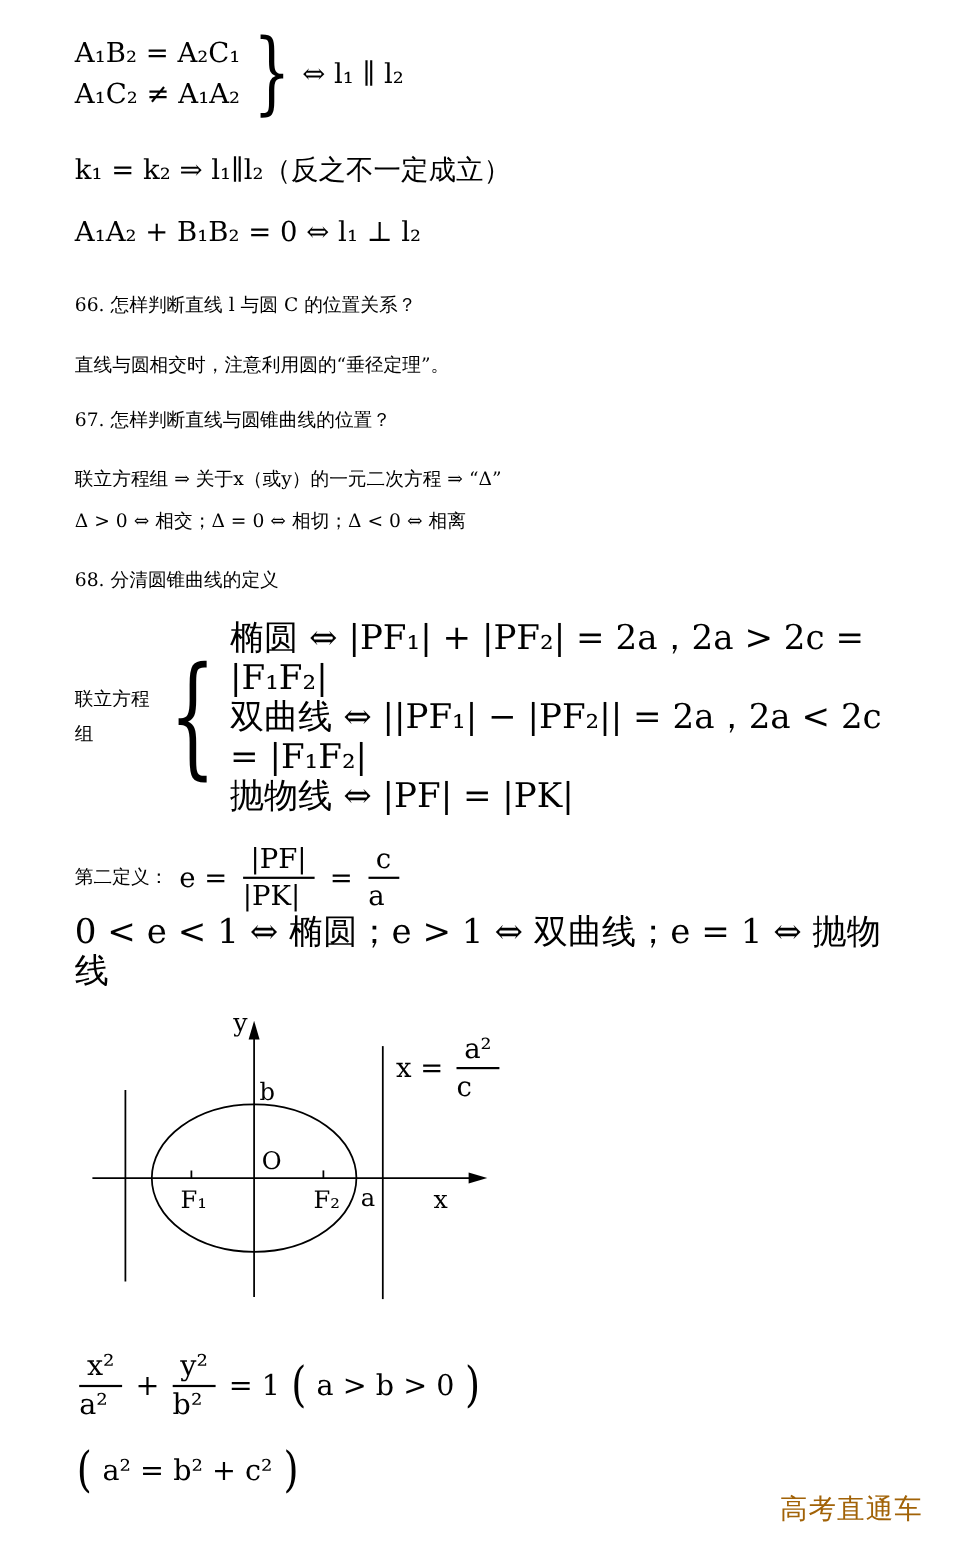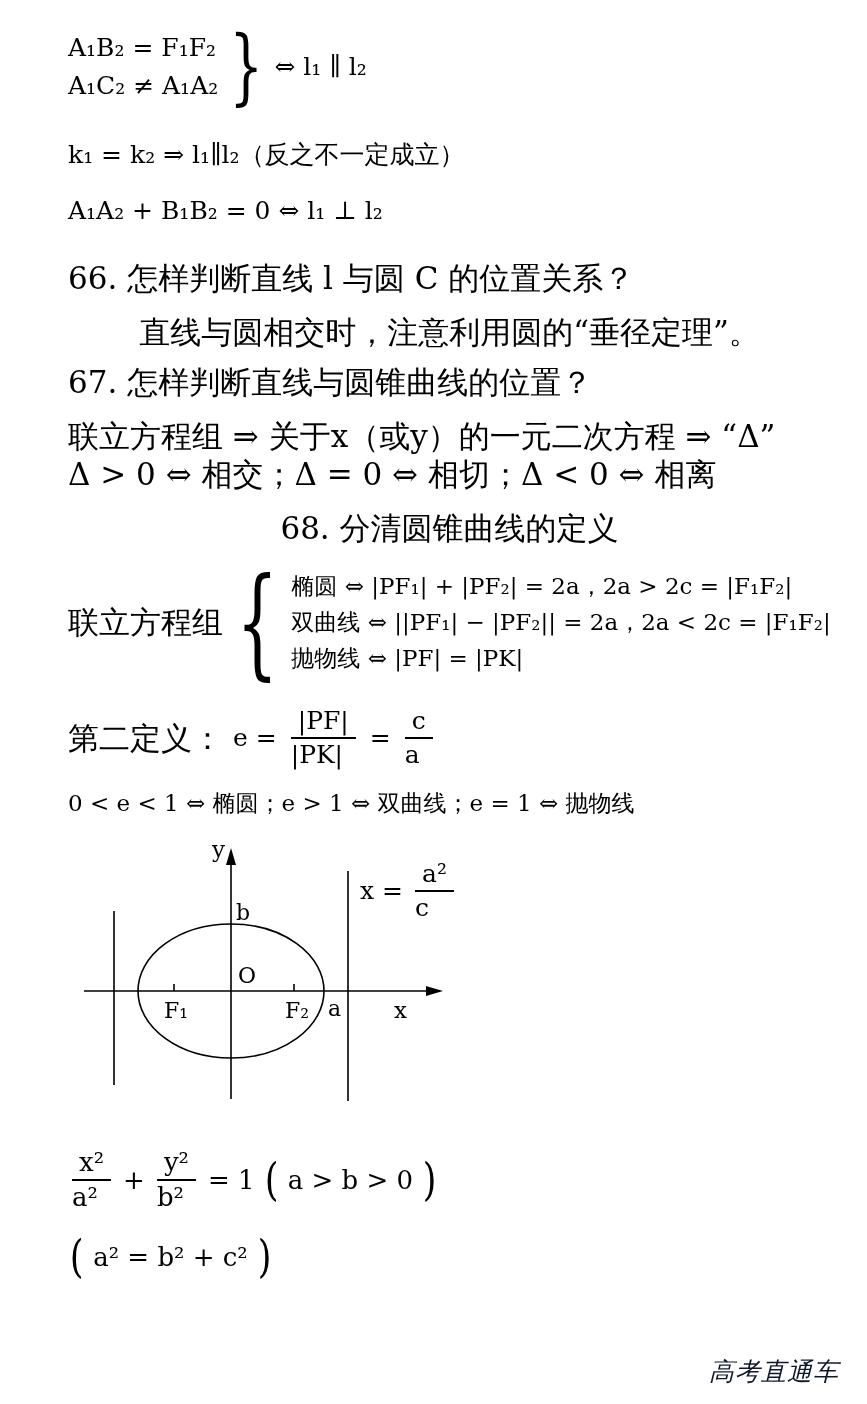--- a/index.html
+++ b/index.html
@@ -4,67 +4,67 @@
 <style>
   html, body { margin: 0; padding: 0; }
   body {
     width: 867px; height: 1404px;
     background: #ffffff; color: #000;
     font-family: "DejaVu Serif", "Liberation Serif", serif;
     position: relative; overflow: hidden;
   }
   .page { padding: 26px 36px 0 68px; }
 
-  .line { font-size: 31px; line-height: 32px; }
+  .line { font-size: 17px; line-height: 32px; }
   .math { font-size: 25px; line-height: 34px; }
-  .math.sm { font-size: 23px; line-height: 36px; }
+  .math.sm { font-size: 31px; line-height: 36px; }
 
-  .mb18 { margin-bottom: 18px; text-align: center; }
+  .mb18 { margin-bottom: 18px; }
   .mb20 { margin-bottom: 20px; }
   .mb22 { margin-bottom: 22px; }
   .mb24 { margin-bottom: 24px; }
   .mb34 { margin-bottom: 34px; }
   .mb6  { margin-bottom: 6px; }
 
   .system { display: flex; align-items: center; gap: 8px; margin-bottom: 30px; }
   .sys-col { display: flex; flex-direction: column; gap: 4px; }
   .brace { font-weight: 400; line-height: 1; user-select: none; }
   .brace-r { font-size: 82px; transform: scaleX(0.65); margin: 0 -6px; }
   .brace-l { font-size: 120px; transform: scaleX(0.55); margin: 0 -10px; }
 
   .def1 { display: flex; align-items: center; gap: 6px; margin-bottom: 26px; }
   .def1-col { display: flex; flex-direction: column; }
 
-  .def2 { display: flex; align-items: center; gap: 10px; margin-bottom: 16px; }
+  .def2 { display: flex; align-items: center; gap: 10px; }
 
   .frac { display: inline-flex; flex-direction: column; 
           vertical-align: middle; margin: 0 4px; }
   .frac .num { border-bottom: 2px solid #000; padding: 0 7px 3px; line-height: 1.05; }
   .frac .den { padding-top: 3px; line-height: 1.05; }
 
   .eq-row { display: flex; align-items: center; gap: 8px; font-size: 26px; }
   .bigparen { font-size: 44px; font-weight: 300; line-height: 1; transform: scaleX(0.8); }
 
   .diagram-wrap { position: relative; width: 540px; margin: 6px 0 26px 8px; }
   .directrix-label { position: absolute; left: 284px; top: 20px;
     display: flex; align-items: center; gap: 8px; font-size: 25px; }
 
   .watermark { position: absolute; right: 28px; bottom: 16px;
-    font-size: 25px; color: #0f172a; letter-spacing: 1px;
-    font-family: "DejaVu Serif", "Liberation Serif", serif; font-style: italic; }
+    font-size: 25px; color: #a16207; letter-spacing: 1px;
+    font-family: "DejaVu Serif", "Liberation Serif", serif; }
   svg text { font-family: "DejaVu Serif", "Liberation Serif", serif; }
 </style>
 </head>
 <body>
 
 <div class="page">
 
   <div class="system">
     <div class="sys-col">
-      <div class="math">A₁B₂ = F₁F₂</div>
+      <div class="math">A₁B₂ = A₂C₁</div>
       <div class="math">A₁C₂ ≠ A₁A₂</div>
     </div>
     <div class="brace brace-r">}</div>
     <div class="math">⇔ l₁ ∥ l₂</div>
   </div>
 
   <div class="math mb22">k₁ = k₂ ⇒ l₁∥l₂（反之不一定成立）</div>
   <div class="math mb34">A₁A₂ + B₁B₂ = 0 ⇔ l₁ ⊥ l₂</div>
 
   <div class="line mb22">66. 怎样判断直线 l 与圆 C 的位置关系？</div>

